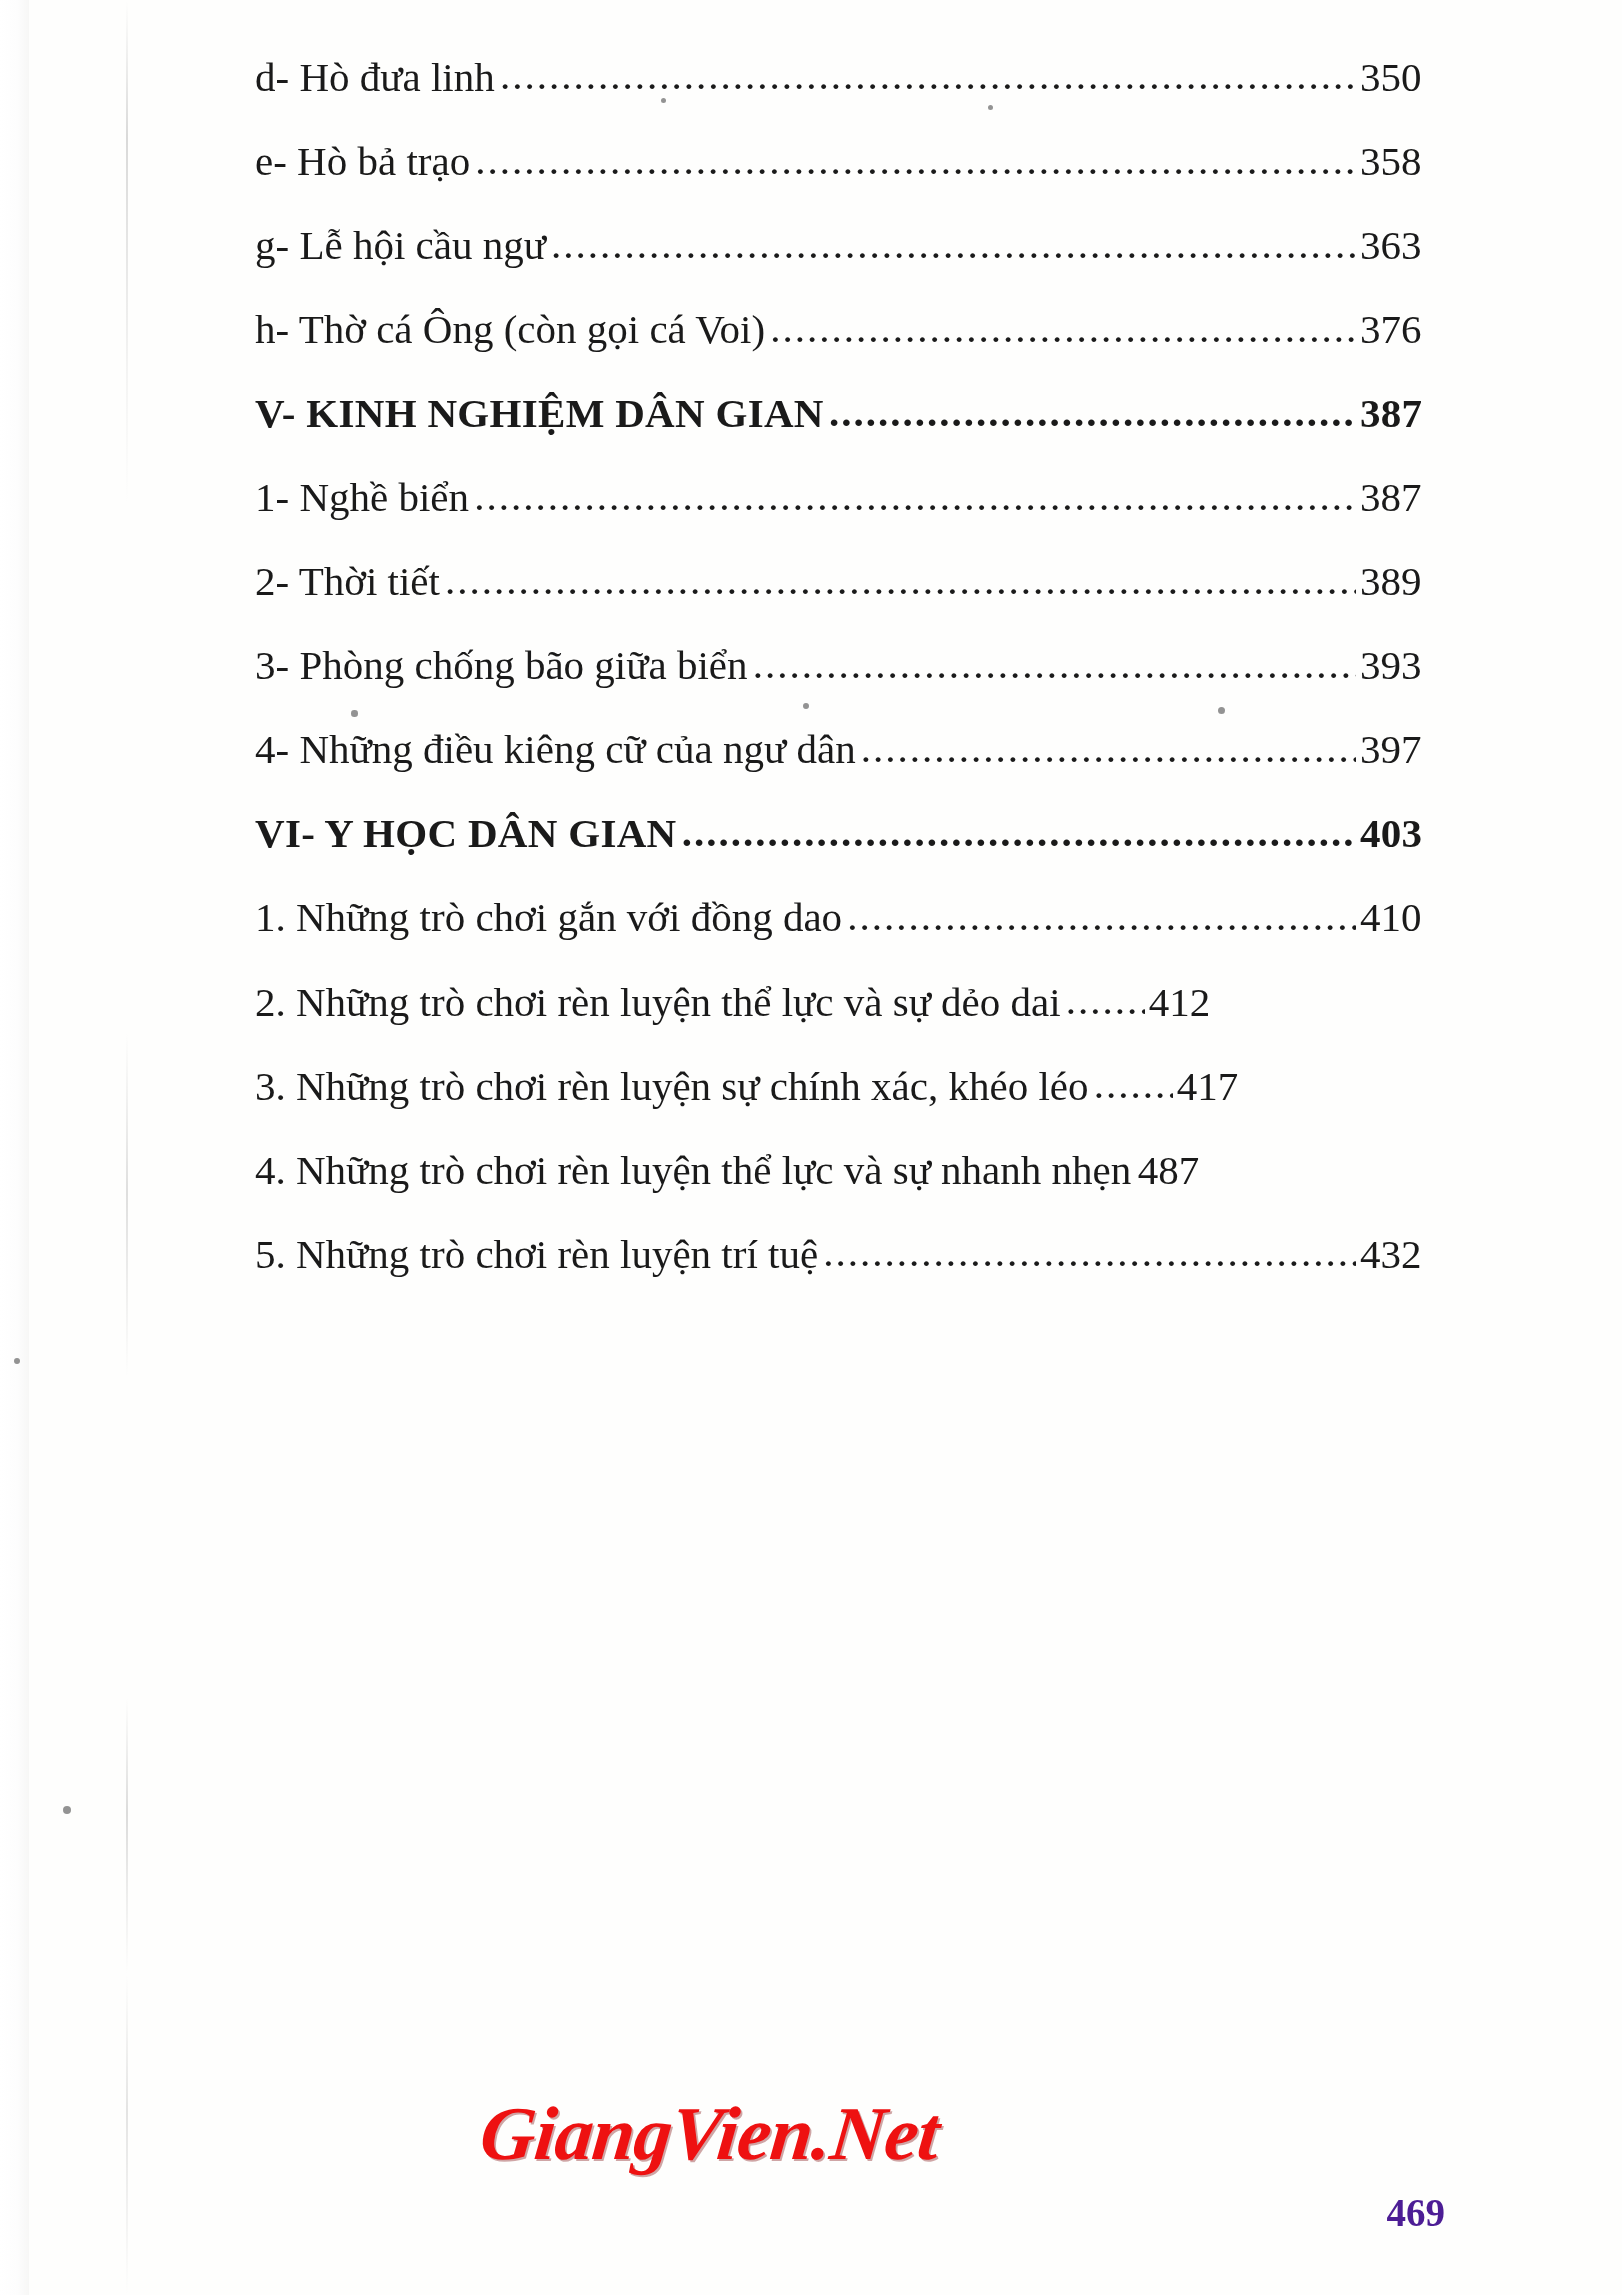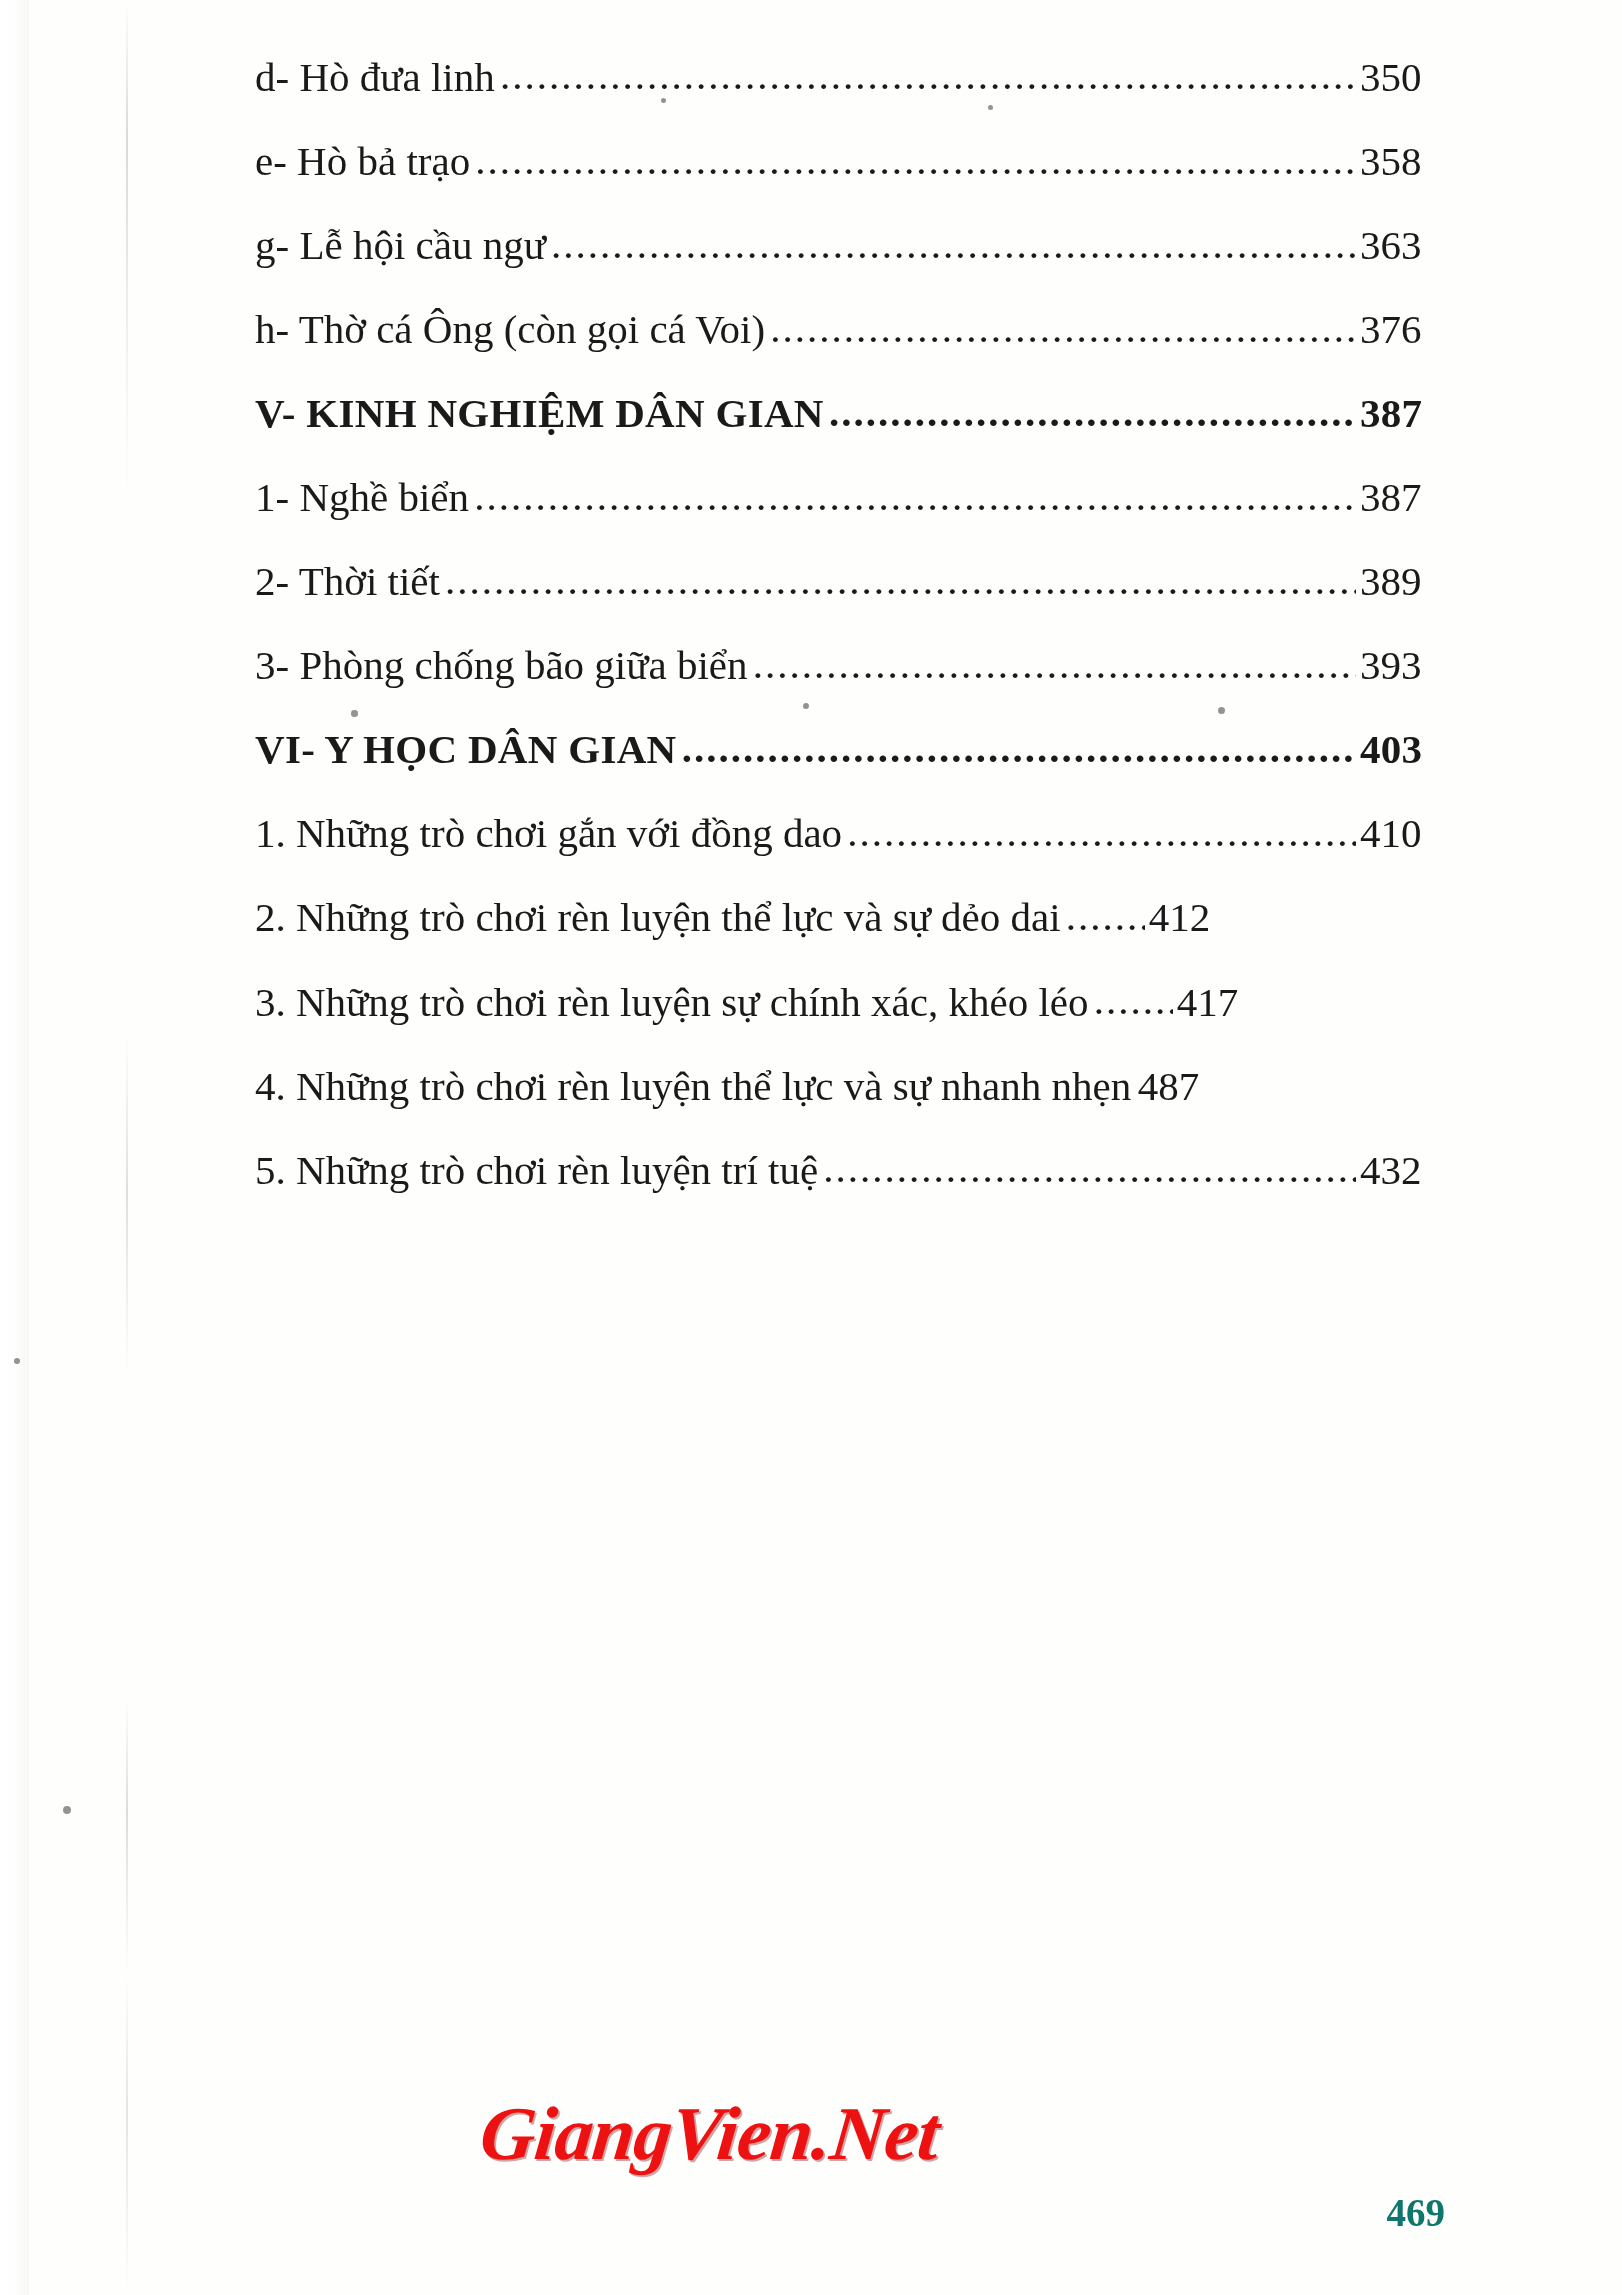--- a/index.html
+++ b/index.html
@@ -123,21 +123,21 @@
     text-shadow: 2px 2px 0 rgba(120,0,0,0.35);
     transform: skewX(-6deg);
   }
 
   .folio {
     position: absolute;
     right: 177px;
     top: 2190px;
     font-size: 39px;
     font-weight: bold;
-    color: #0f766e;
+    color: #4c1d95;
   }
 </style>
 </head>
 <body>
 
 <div class="page">
   <div class="left-edge"></div>
   <div class="edge-line"></div>
 
   <div class="speck" style="left:351px;top:710px;width:6.5px;height:6.5px;"></div>
@@ -191,20 +191,25 @@
       <span class="toc-dots"></span>
       <span class="toc-page">389</span>
     </div>
 
     <div class="toc-row">
       <span class="toc-label">3- Phòng chống bão giữa biển</span>
       <span class="toc-dots"></span>
       <span class="toc-page">393</span>
     </div>
 
+    <div class="toc-row">
+      <span class="toc-label">4- Những điều kiêng cữ của ngư dân</span>
+      <span class="toc-dots"></span>
+      <span class="toc-page">397</span>
+    </div>
 
 
     <div class="toc-row section">
       <span class="toc-label">VI- Y HỌC DÂN GIAN</span>
       <span class="toc-dots"></span>
       <span class="toc-page">403</span>
     </div>
 
     <div class="toc-row">
       <span class="toc-label">1. Những trò chơi gắn với đồng dao</span>

